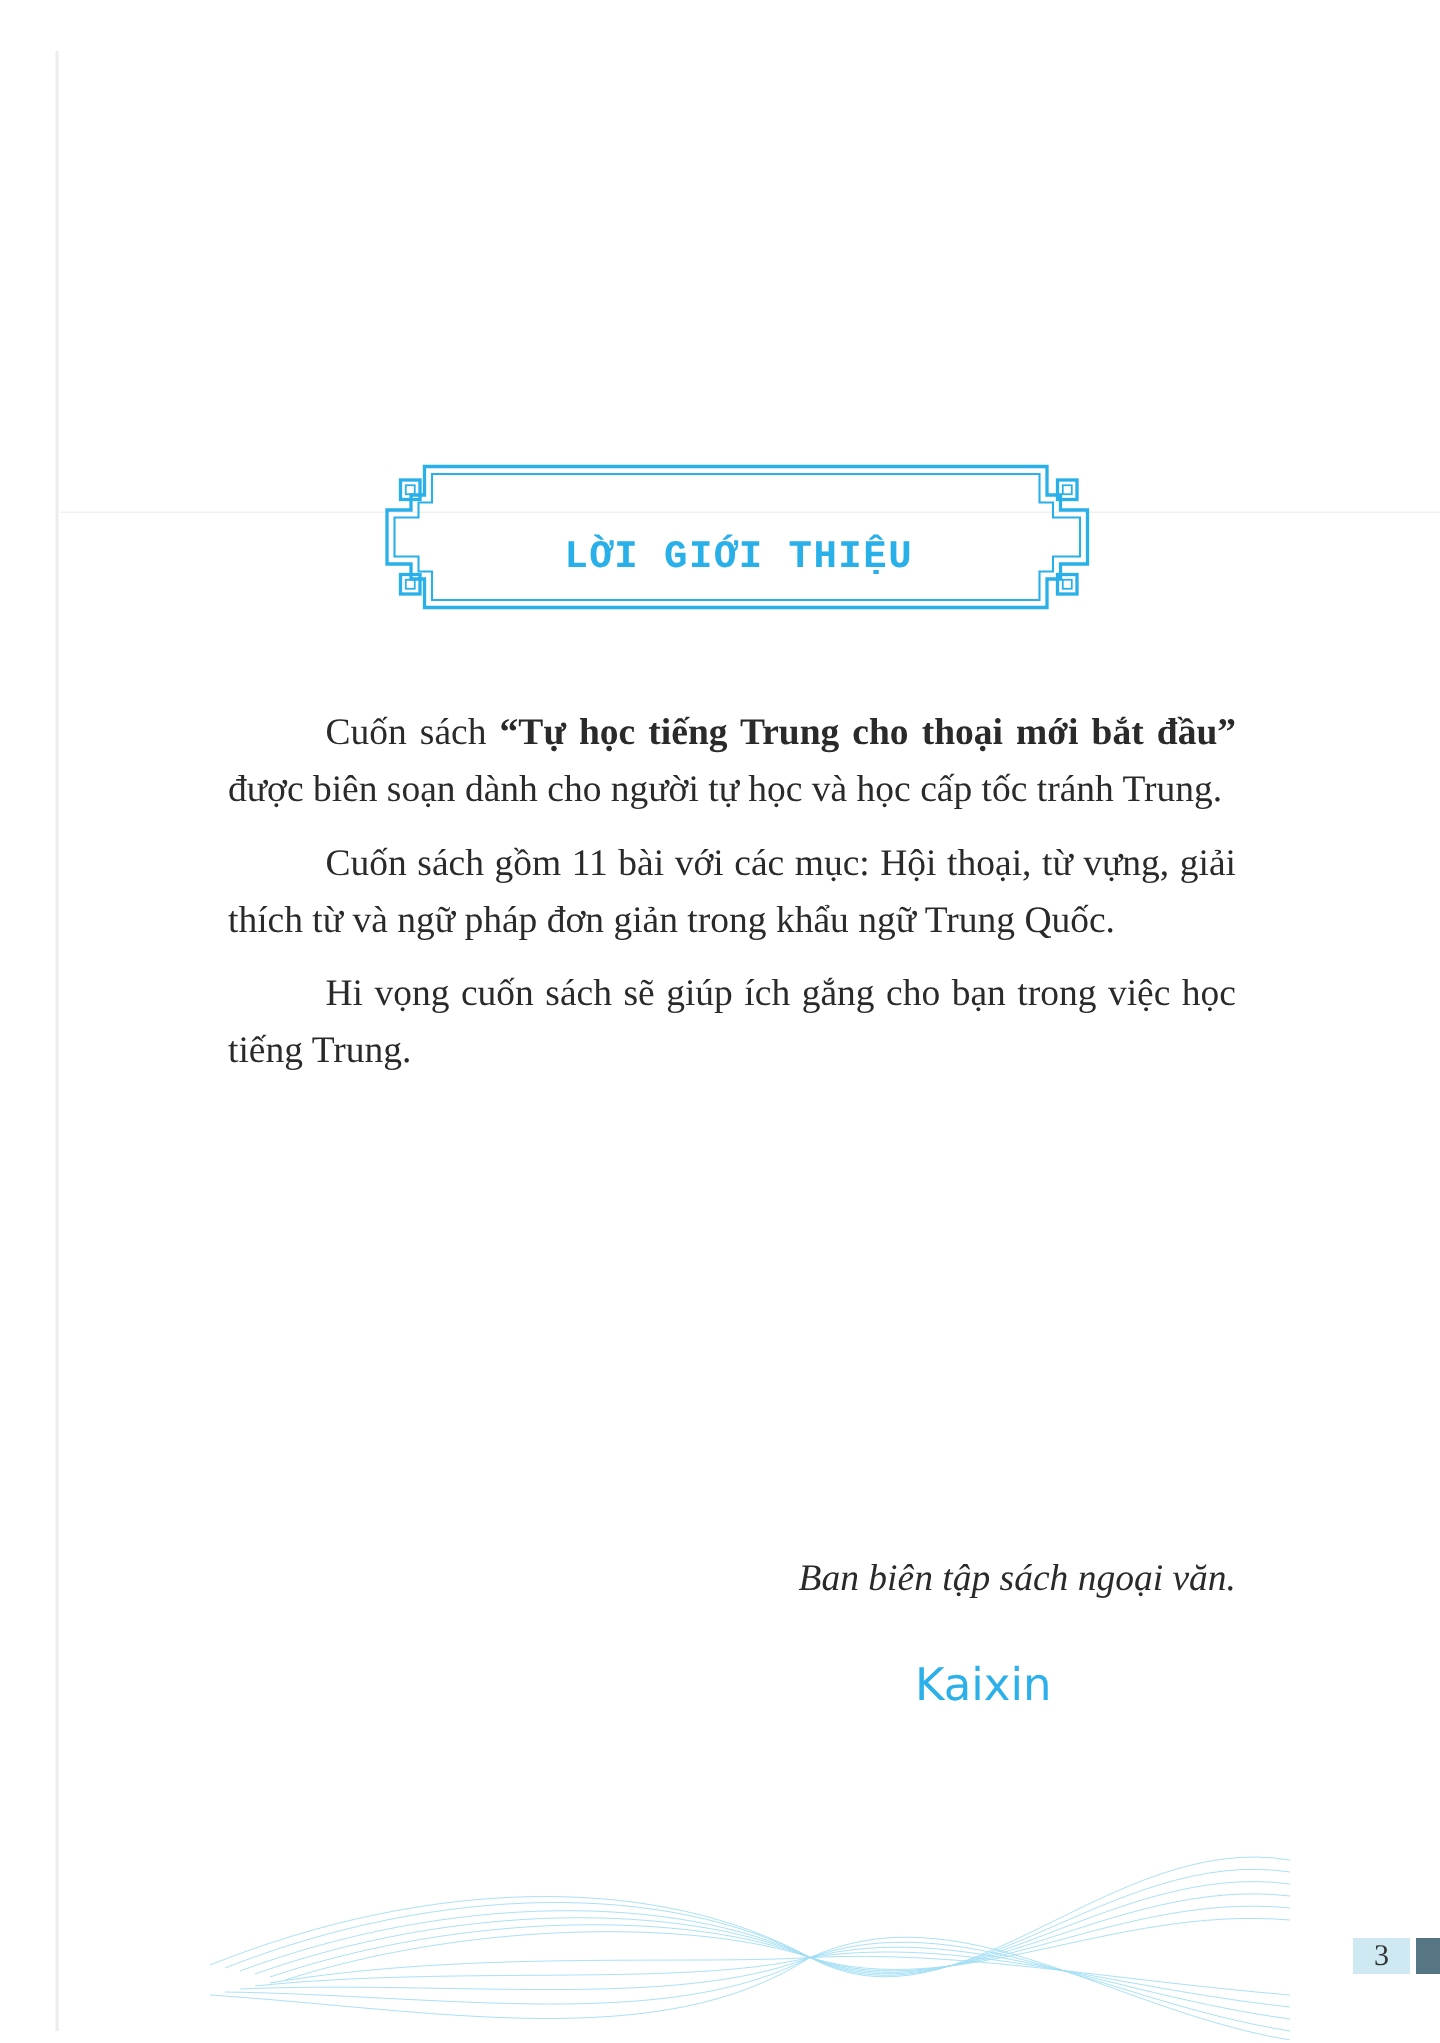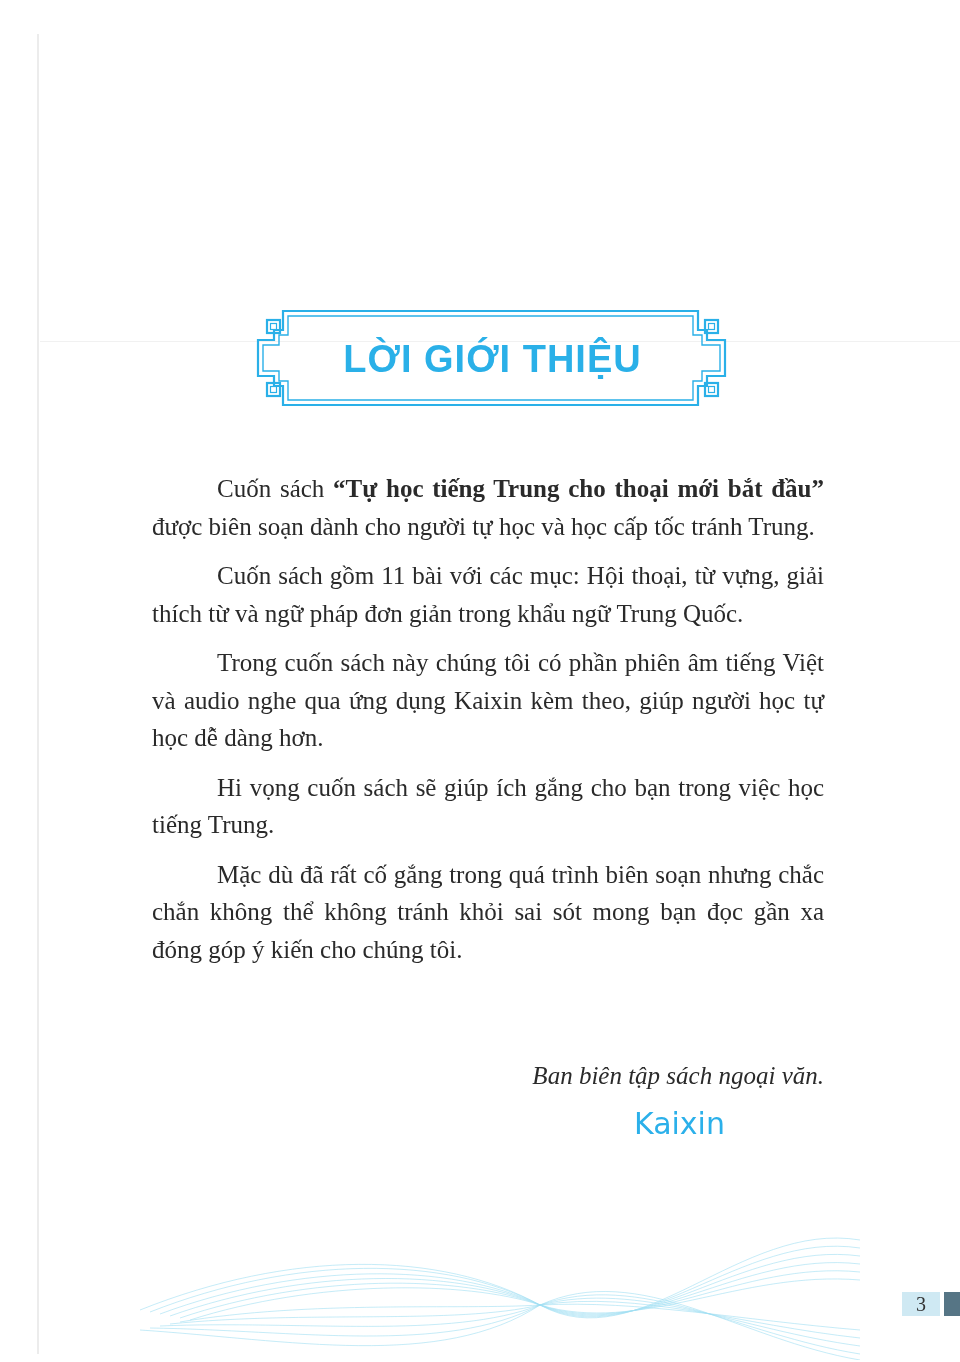--- a/index.html
+++ b/index.html
@@ -4,33 +4,33 @@
 <style>
   html, body { margin:0; padding:0; background:#ffffff; }
   body { width:960px; height:1362px; position:relative; overflow:hidden;
          font-family:"Liberation Serif","DejaVu Serif",serif; color:#2a2a2a; }
   .page { position:absolute; left:0; top:0; width:960px; height:1362px; background:#ffffff; }
   .gutter-line { position:absolute; left:37px; top:34px; width:2px; height:1320px; background:#ececec; }
   .faint-rule { position:absolute; left:40px; top:341px; width:920px; height:1px; background:#f1f1f1; }
 
   .title-frame { position:absolute; left:255px; top:308px; width:475px; height:100px; }
   .title-frame svg { position:absolute; left:0; top:0; }
-  .title-text { position:absolute; left:0; top:0; width:475px; height:100px;
+  .title-text { position:absolute; left:0; top:12px; width:475px; height:100px;
                 display:flex; align-items:center; justify-content:center;
-                font-family:Liberation Sans, sans-serif; font-weight:bold;
-                font-size:38px; letter-spacing:1px; color:#2ab0e8; padding-top:2px; box-sizing:border-box; }
+                font-family:Liberation Mono, monospace; font-weight:bold;
+                font-size:26px; letter-spacing:1px; color:#2ab0e8; padding-top:2px; box-sizing:border-box; }
 
   .body-text { position:absolute; left:152px; top:470px; width:672px; font-size:25px; line-height:37.5px; }
   .para { margin:0 0 12px 0; text-indent:65px; text-align:justify; }
   .para b { font-weight:bold; }
 
-  .signature { position:absolute; left:440px; top:1062px; width:384px; text-align:right;
+  .signature { position:absolute; left:440px; top:1039px; width:384px; text-align:right;
                font-style:italic; font-size:25px; }
   .logo { position:absolute; left:610px; top:1106px; font-family:"DejaVu Sans","Liberation Sans",sans-serif;
-          font-size:30px; color:#2bb0ea; letter-spacing:0px;margin-left:24px; }
+          font-size:30px; color:#2bb0ea; letter-spacing:0px; }
 
   .wave { position:absolute; left:140px; top:1210px; width:760px; height:150px; }
 
   .page-num-box { position:absolute; left:902px; top:1292px; width:38px; height:24px; background:#cfe9f3;
                   font-size:20px; color:#333; display:flex; align-items:center; justify-content:center; }
   .page-tab { position:absolute; left:944px; top:1292px; width:16px; height:24px; background:#567585; }
 </style>
 </head>
 <body>
 
@@ -55,23 +55,21 @@
         <rect x="450" y="75" width="13" height="13"></rect>
         <rect x="453.5" y="78.5" width="6" height="6" stroke-width="1.2"></rect>
       </g>
     </svg>
     <div class="title-text">LỜI GIỚI THIỆU</div>
   </div>
 
   <div class="body-text">
     <p class="para"><span>Cuốn sách </span><b>“Tự học tiếng Trung cho thoại mới bắt đầu”</b><span> được biên soạn dành cho người tự học và học cấp tốc tránh Trung.</span></p>
     <p class="para">Cuốn sách gồm 11 bài với các mục: Hội thoại, từ vựng, giải thích từ và ngữ pháp đơn giản trong khẩu ngữ Trung Quốc.</p>
-    <p class="para">Trong cuốn sách này chúng tôi có phần phiên âm tiếng Việt và audio nghe qua ứng dụng Kaixin kèm theo, giúp người học tự học dễ dàng hơn.</p>
     <p class="para">Hi vọng cuốn sách sẽ giúp ích gắng cho bạn trong việc học tiếng Trung.</p>
-    <p class="para">Mặc dù đã rất cố gắng trong quá trình biên soạn nhưng chắc chắn không thể không tránh khỏi sai sót mong bạn đọc gần xa đóng góp ý kiến cho chúng tôi.</p>
   </div>
 
   <div class="signature">Ban biên tập sách ngoại văn.</div>
   <div class="logo">Kaixin</div>
 
   <svg class="wave" viewBox="0 0 760 150">
     <g fill="none" stroke="#7fd3ef" stroke-width="0.6" opacity="0.75">
       <path d="M0 100 C150 40 300 40 400 95 C500 150 600 10 720 30"></path>
       <path d="M10 102 C155 45 305 45 400 95 C500 145 600 20 720 38"></path>
       <path d="M20 104 C160 52 310 52 400 95 C500 140 600 30 720 46"></path>

